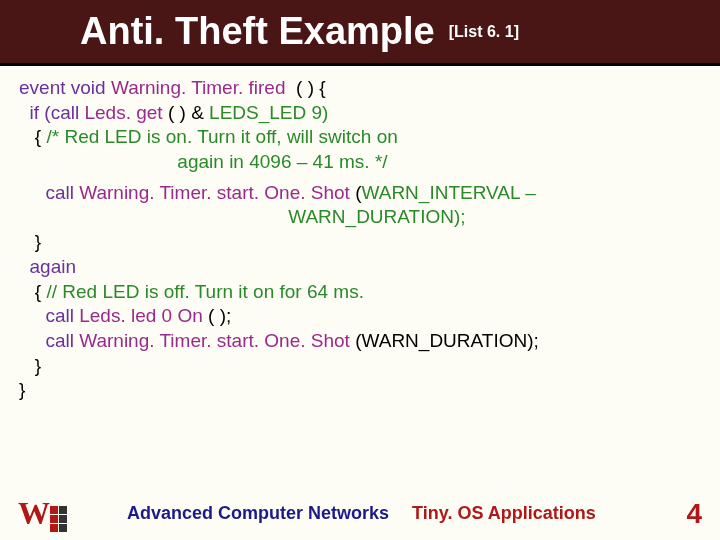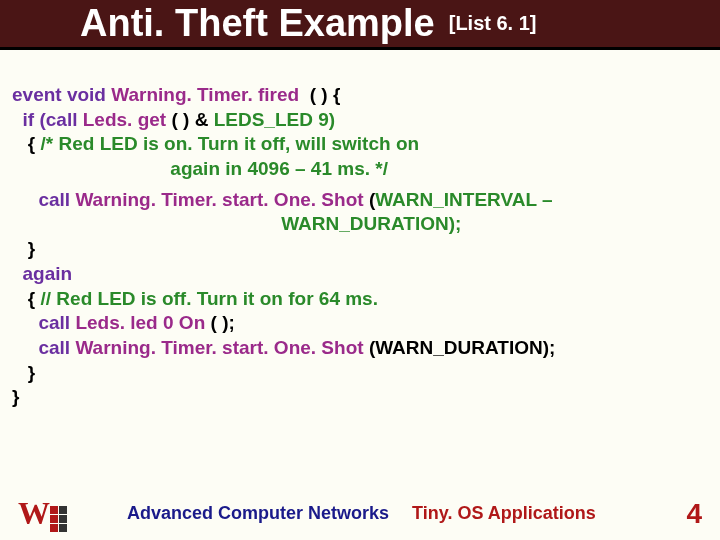--- a/index.html
+++ b/index.html
@@ -6,44 +6,43 @@
   body {
     width: 720px;
     height: 540px;
     background: #fdfdf5;
     font-family: "Comic Sans MS", cursive, sans-serif;
     position: relative;
     overflow: hidden;
   }
   .title-bar {
     background: #4a1515;
-    height: 50px;
+    height: 66px;
     border-bottom: 3px solid #000;
     display: flex;
     align-items: center;
     padding-left: 80px;
   }
   .title-main {
     color: #fff;
     font-size: 38px;
     font-weight: bold;
   }
   .title-sub {
     color: #fff;
-    font-size: 20px;
+    font-size: 16px;
     font-weight: bold;
     margin-left: 14px;
   }
   .code-area {
-    padding: 10px 16px 0 12px;
+    padding: 10px 16px 0 19px;
     font-size: 19px;
-    font-weight: bold;
+    font-weight: normal;
     line-height: 1.3;
     color: #000;
-    margin-top: 23px;
   }
   .code-line { white-space: pre; }
   .kw { color: #6a2fa0; }      
   .id { color: #9a2a8a; }      
   .const { color: #2a8a2a; }   
   .gap { height: 6px; }
   .footer {
     position: absolute;
     bottom: 8px;
     left: 0;

